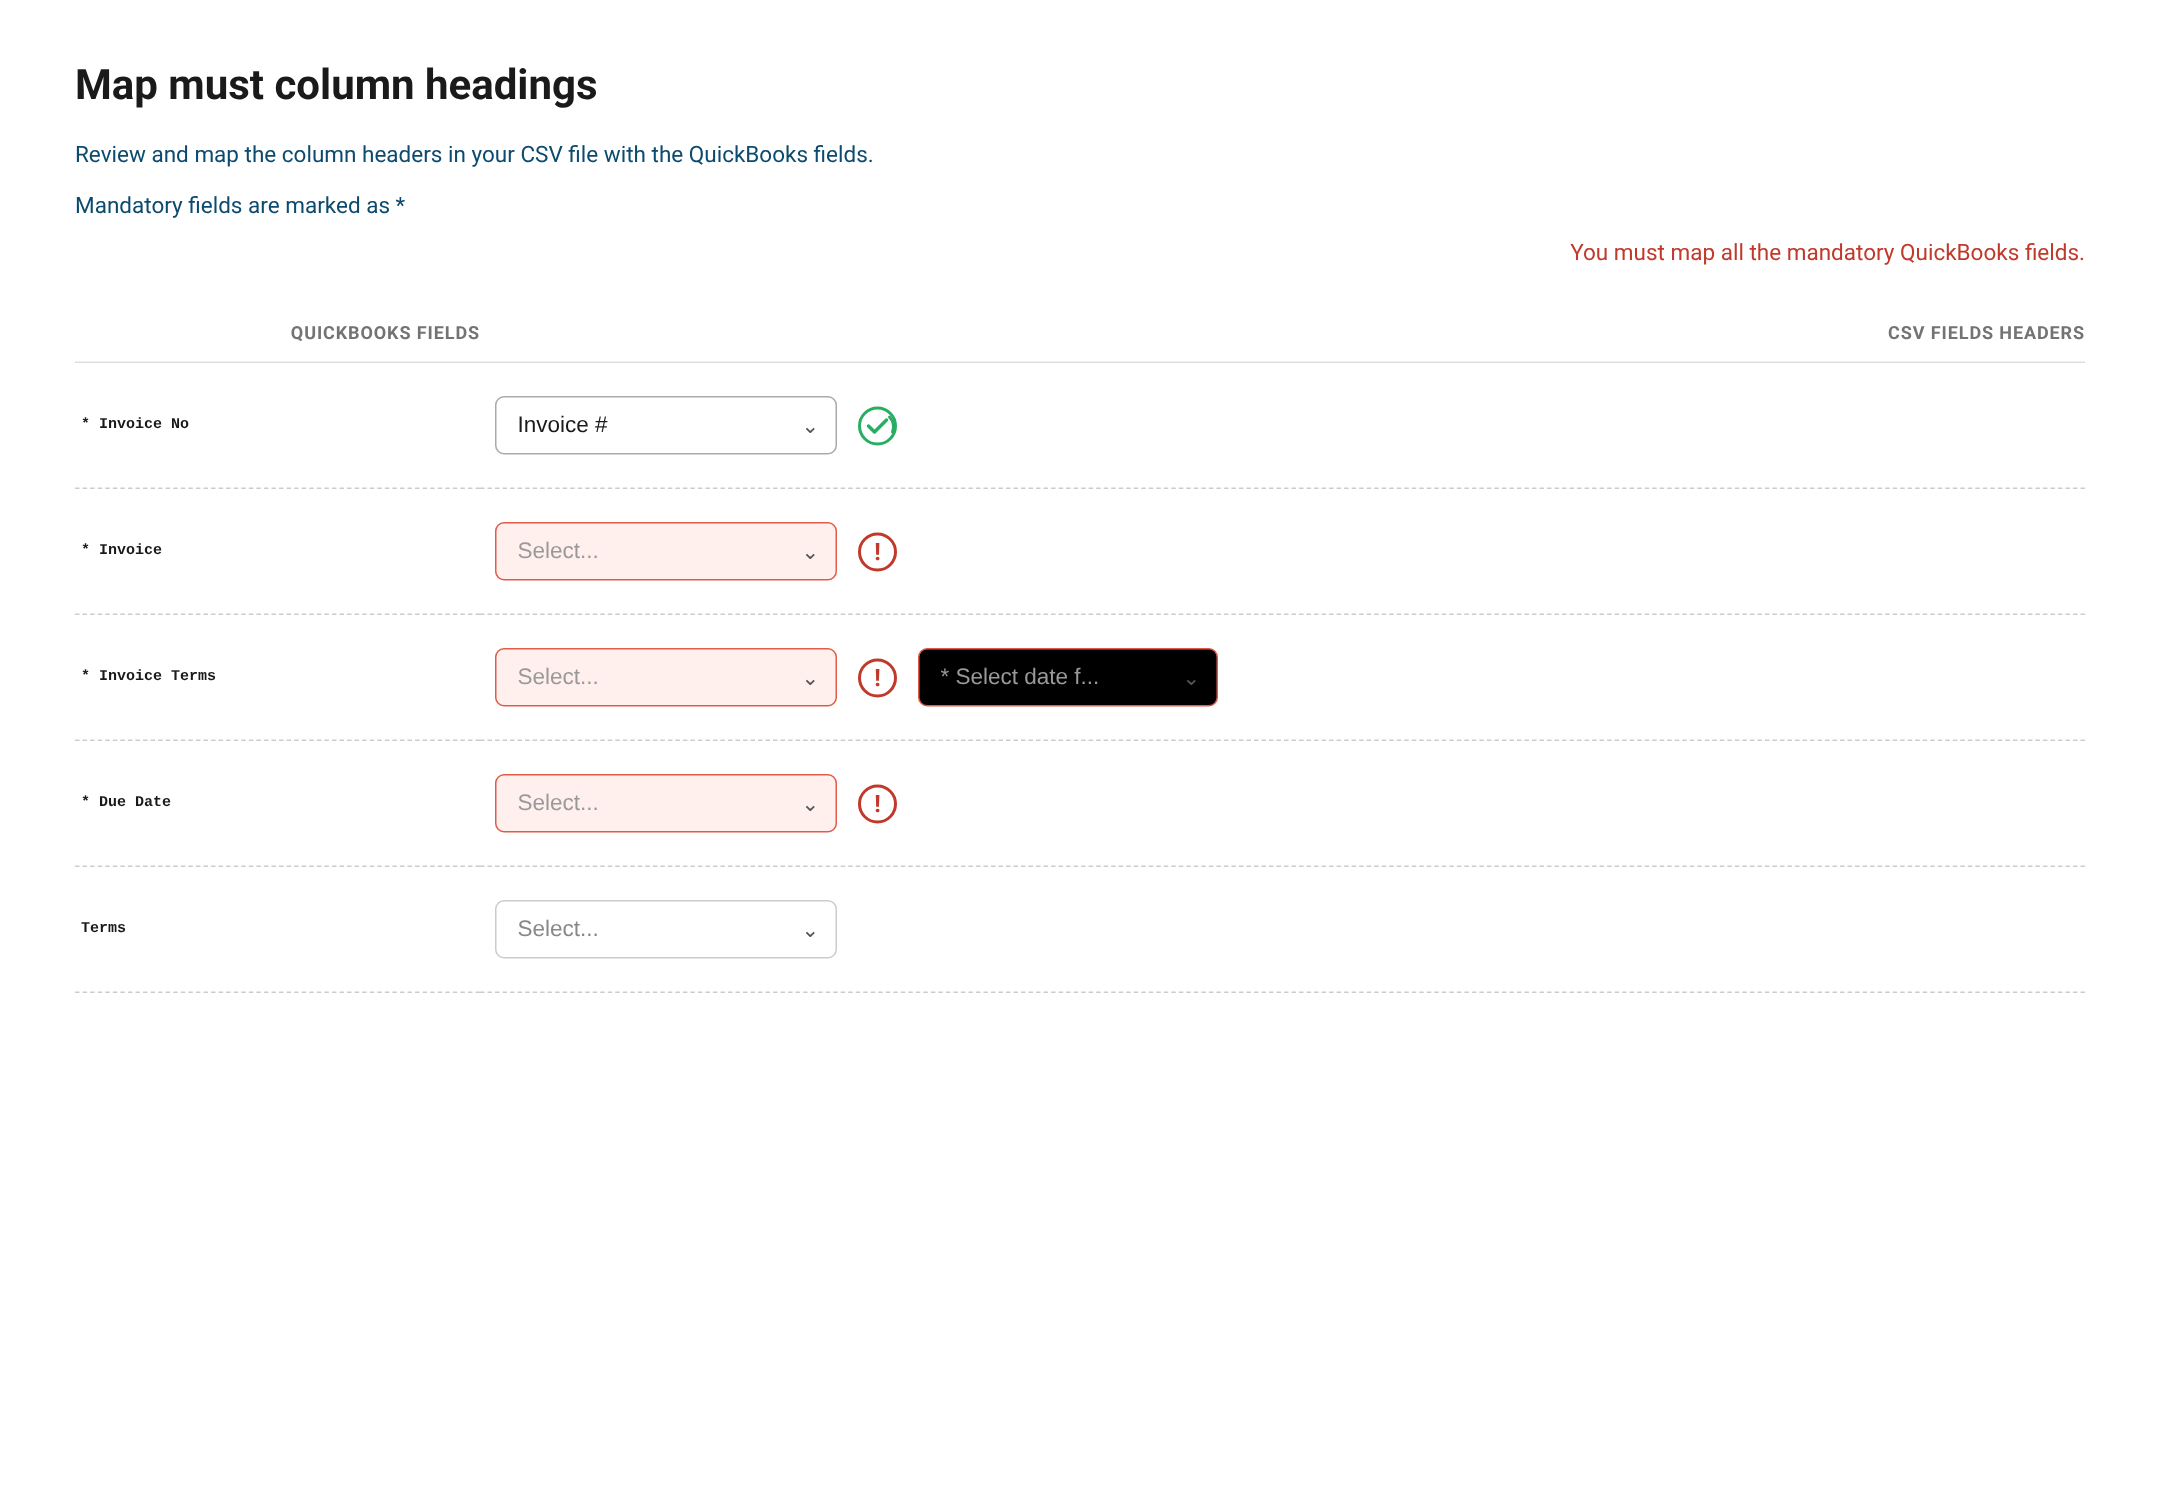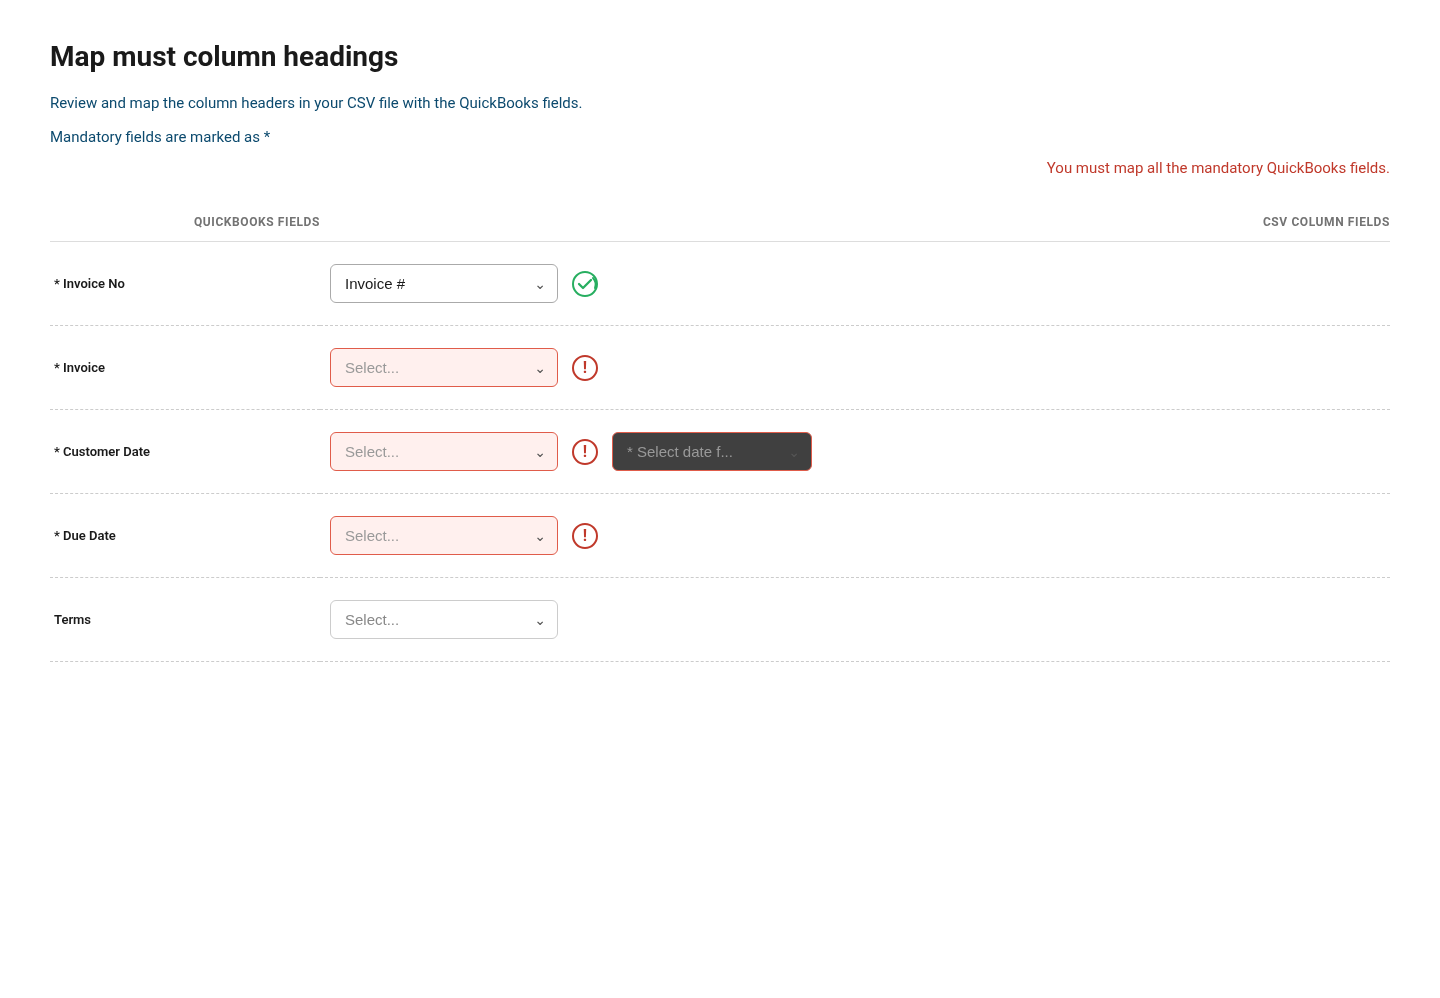--- a/index.html
+++ b/index.html
@@ -71,25 +71,26 @@
     .mapping-table tbody tr {
       border-bottom: 1px dashed #ccc;
     }
 
     .mapping-table tbody tr td {
       padding: 22px 0;
       vertical-align: middle;
     }
 
     .mapping-table tbody tr td:first-child {
-      font-size: 13px;
+      font-size: 10px;
       font-weight: 600;
       color: #1a1a1a;
       padding-left: 4px;
       width: 270px;
+      font-family: Liberation Mono, monospace;
     }
 
     .mapping-table tbody tr td.field-controls {
       display: flex;
       align-items: center;
       gap: 12px;
       padding-left: 10px;
       padding-top: 22px;
       padding-bottom: 22px;
     }
@@ -149,21 +150,21 @@
     }
 
     .date-format-select {
       appearance: none;
       -webkit-appearance: none;
       border: 1.5px solid #e05c4a;
       border-radius: 6px;
       padding: 10px 40px 10px 14px;
       font-size: 15px;
       color: #999;
-      background: #404040;
+      background: #000000;
       cursor: pointer;
       width: 200px;
       outline: none;
       position: relative;
     }
 
     .date-format-wrapper {
       position: relative;
       display: inline-block;
     }
@@ -176,21 +177,21 @@
 
   <p class="description">Review and map the column headers in your CSV file with the QuickBooks fields.</p>
   <p class="description">Mandatory fields are marked as *</p>
 
   <p class="error-message">You must map all the mandatory QuickBooks fields.</p>
 
   <table class="mapping-table">
     <thead>
       <tr>
         <th>QUICKBOOKS FIELDS</th>
-        <th>CSV COLUMN FIELDS</th>
+        <th>CSV FIELDS HEADERS</th>
       </tr>
     </thead>
     <tbody id="table-body">
     <tr>
           <td>* Invoice No</td>
           <td class="field-controls">
             <div class="select-wrapper"><select class="field-select has-value"><option value="">Invoice #</option><option value="Invoice #" selected="">Invoice #</option></select><span class="select-chevron">⌄</span></div>
             <span class="status-icon">
               <svg viewBox="0 0 28 28" fill="none" xmlns="http://www.w3.org/2000/svg">
         <circle cx="14" cy="14" r="12" stroke="#27ae60" stroke-width="2" fill="none"></circle>
@@ -206,21 +207,21 @@
             <div class="select-wrapper"><select class="field-select error"><option value="">Select...</option></select><span class="select-chevron">⌄</span></div>
             <span class="status-icon">
               <svg viewBox="0 0 28 28" fill="none" xmlns="http://www.w3.org/2000/svg">
         <circle cx="14" cy="14" r="12" stroke="#c0392b" stroke-width="2" fill="none"></circle>
         <text x="14" y="19" text-anchor="middle" font-size="16" font-weight="bold" fill="#c0392b">!</text>
       </svg>
             </span>
           </td>
         </tr>
         <tr>
-          <td>* Customer Date</td>
+          <td>* Invoice Terms</td>
           <td class="field-controls">
             <div class="select-wrapper"><select class="field-select error"><option value="">Select...</option></select><span class="select-chevron">⌄</span></div>
             <span class="status-icon">
               <svg viewBox="0 0 28 28" fill="none" xmlns="http://www.w3.org/2000/svg">
         <circle cx="14" cy="14" r="12" stroke="#c0392b" stroke-width="2" fill="none"></circle>
         <text x="14" y="19" text-anchor="middle" font-size="16" font-weight="bold" fill="#c0392b">!</text>
       </svg>
             </span>
             <div class="date-format-wrapper"><select class="date-format-select"><option value="">* Select date f...</option></select><span class="select-chevron">⌄</span></div>
           </td>

